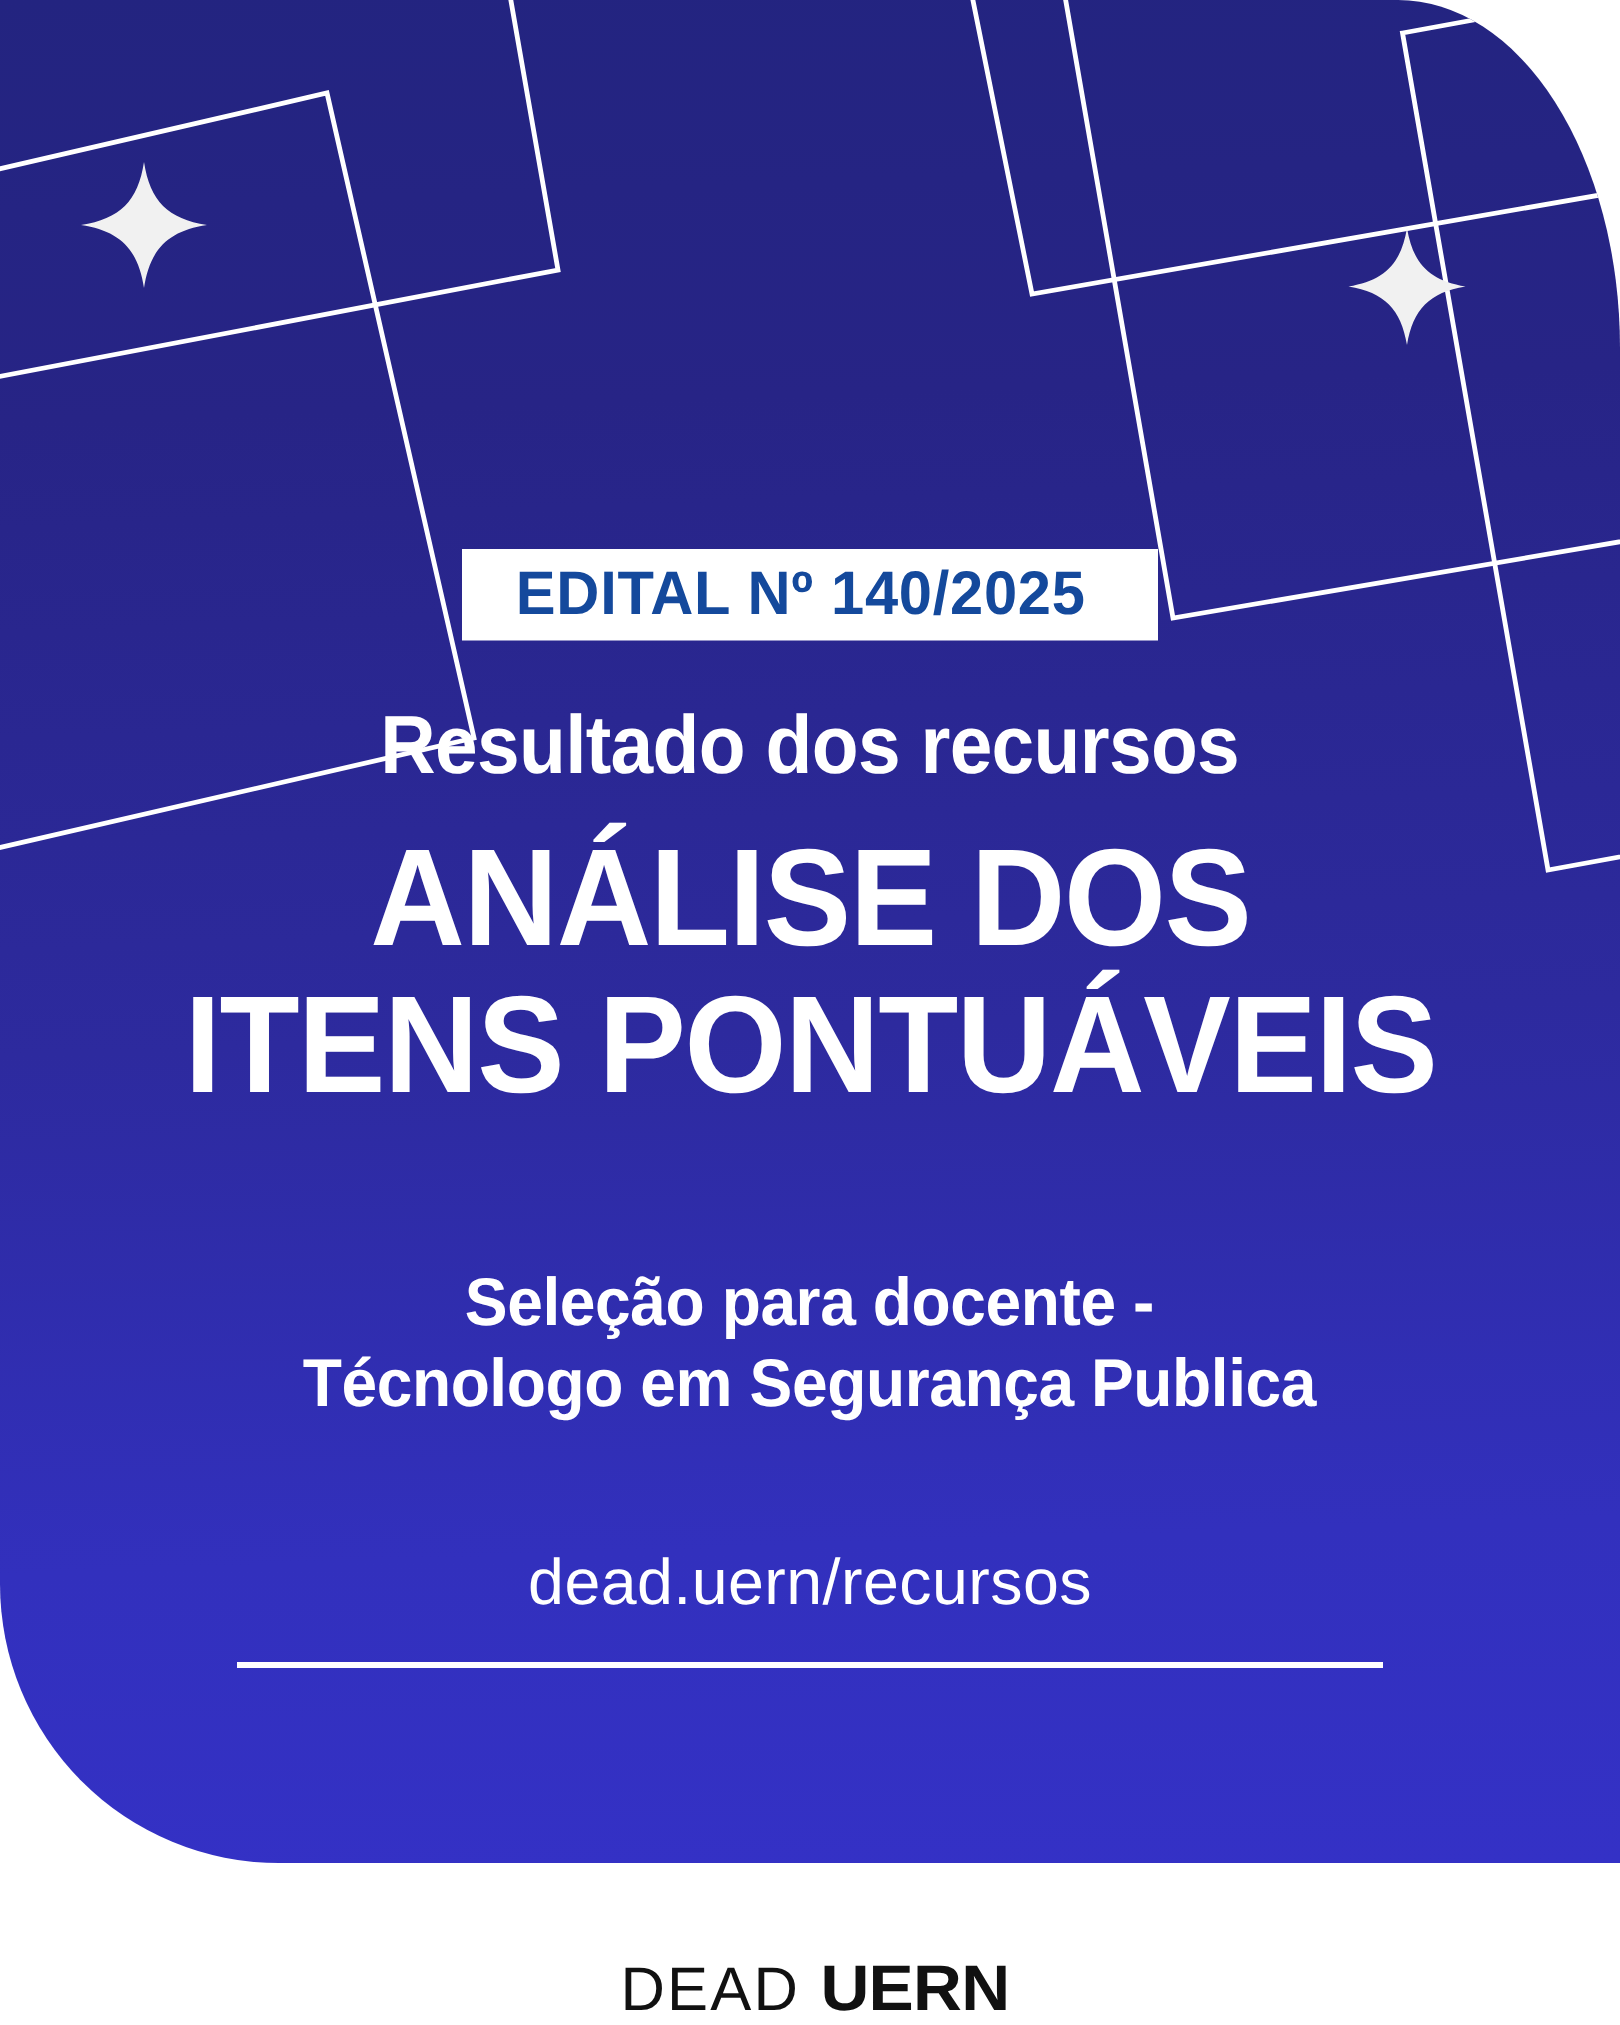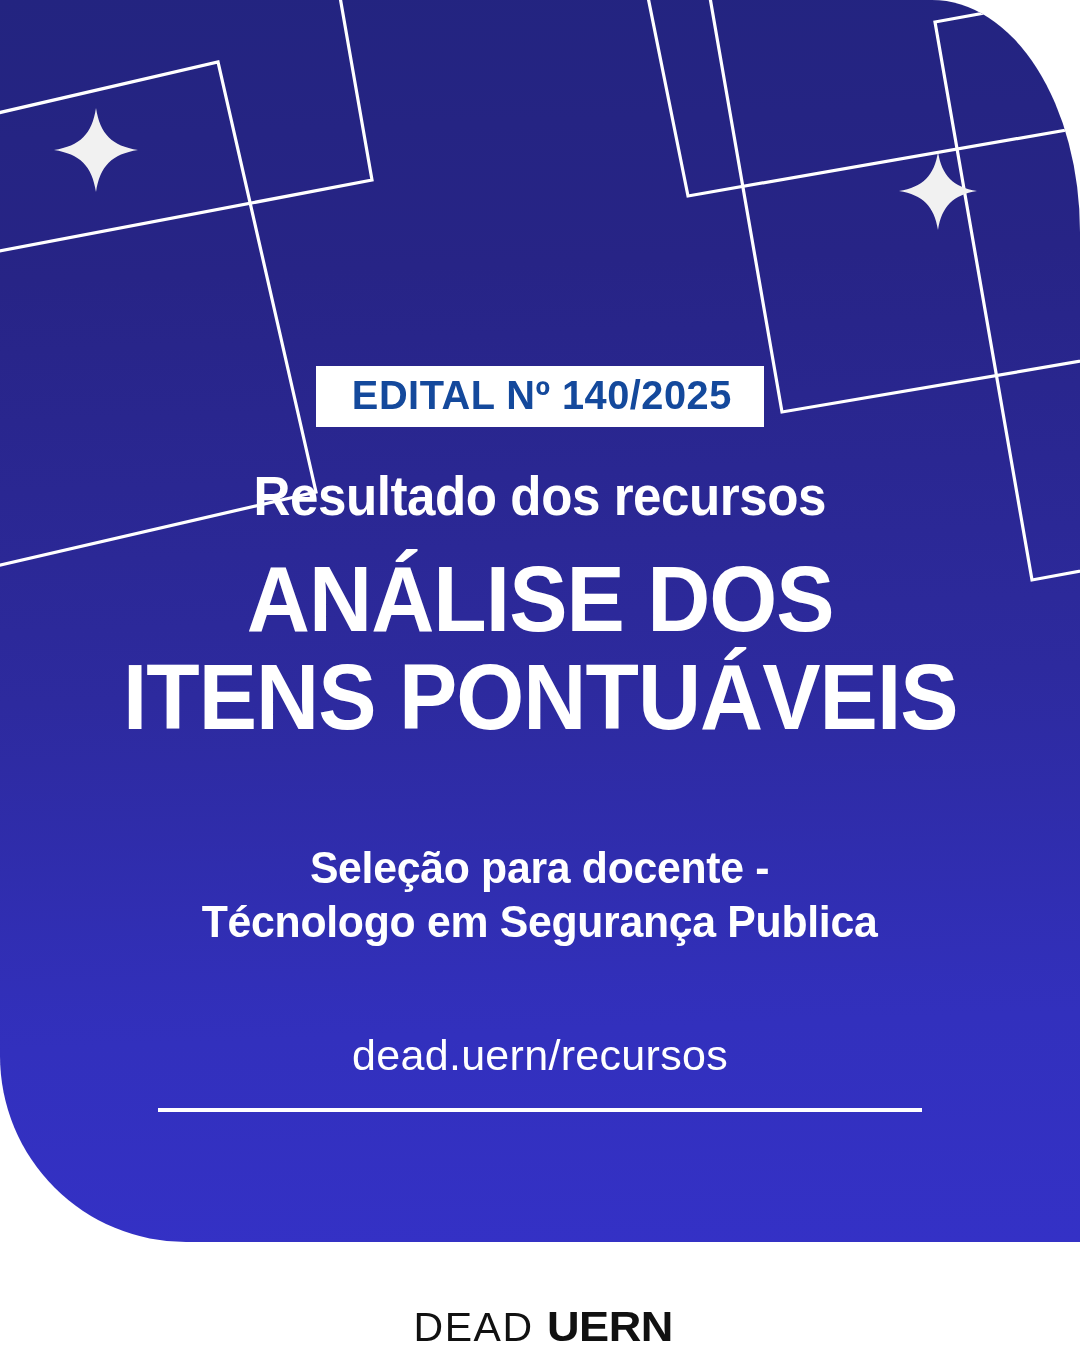--- a/index.html
+++ b/index.html
@@ -58,21 +58,21 @@
     height: 1242px;
     display: flex;
     flex-direction: column;
     align-items: center;
   }
 
   
   .badge {
     margin-top: 366px;
     background: #ffffff;
-    padding: 9px 27px 11px 30px;
+    padding: 9px 42px 11px 30px;
     line-height: 1;
     display: inline-block;
   }
   .badge-text {
     display: block;
     font-family: "Liberation Sans", sans-serif;
     font-weight: bold;
     font-size: 41px;
     letter-spacing: 0.5px;
     color: #14499c;

